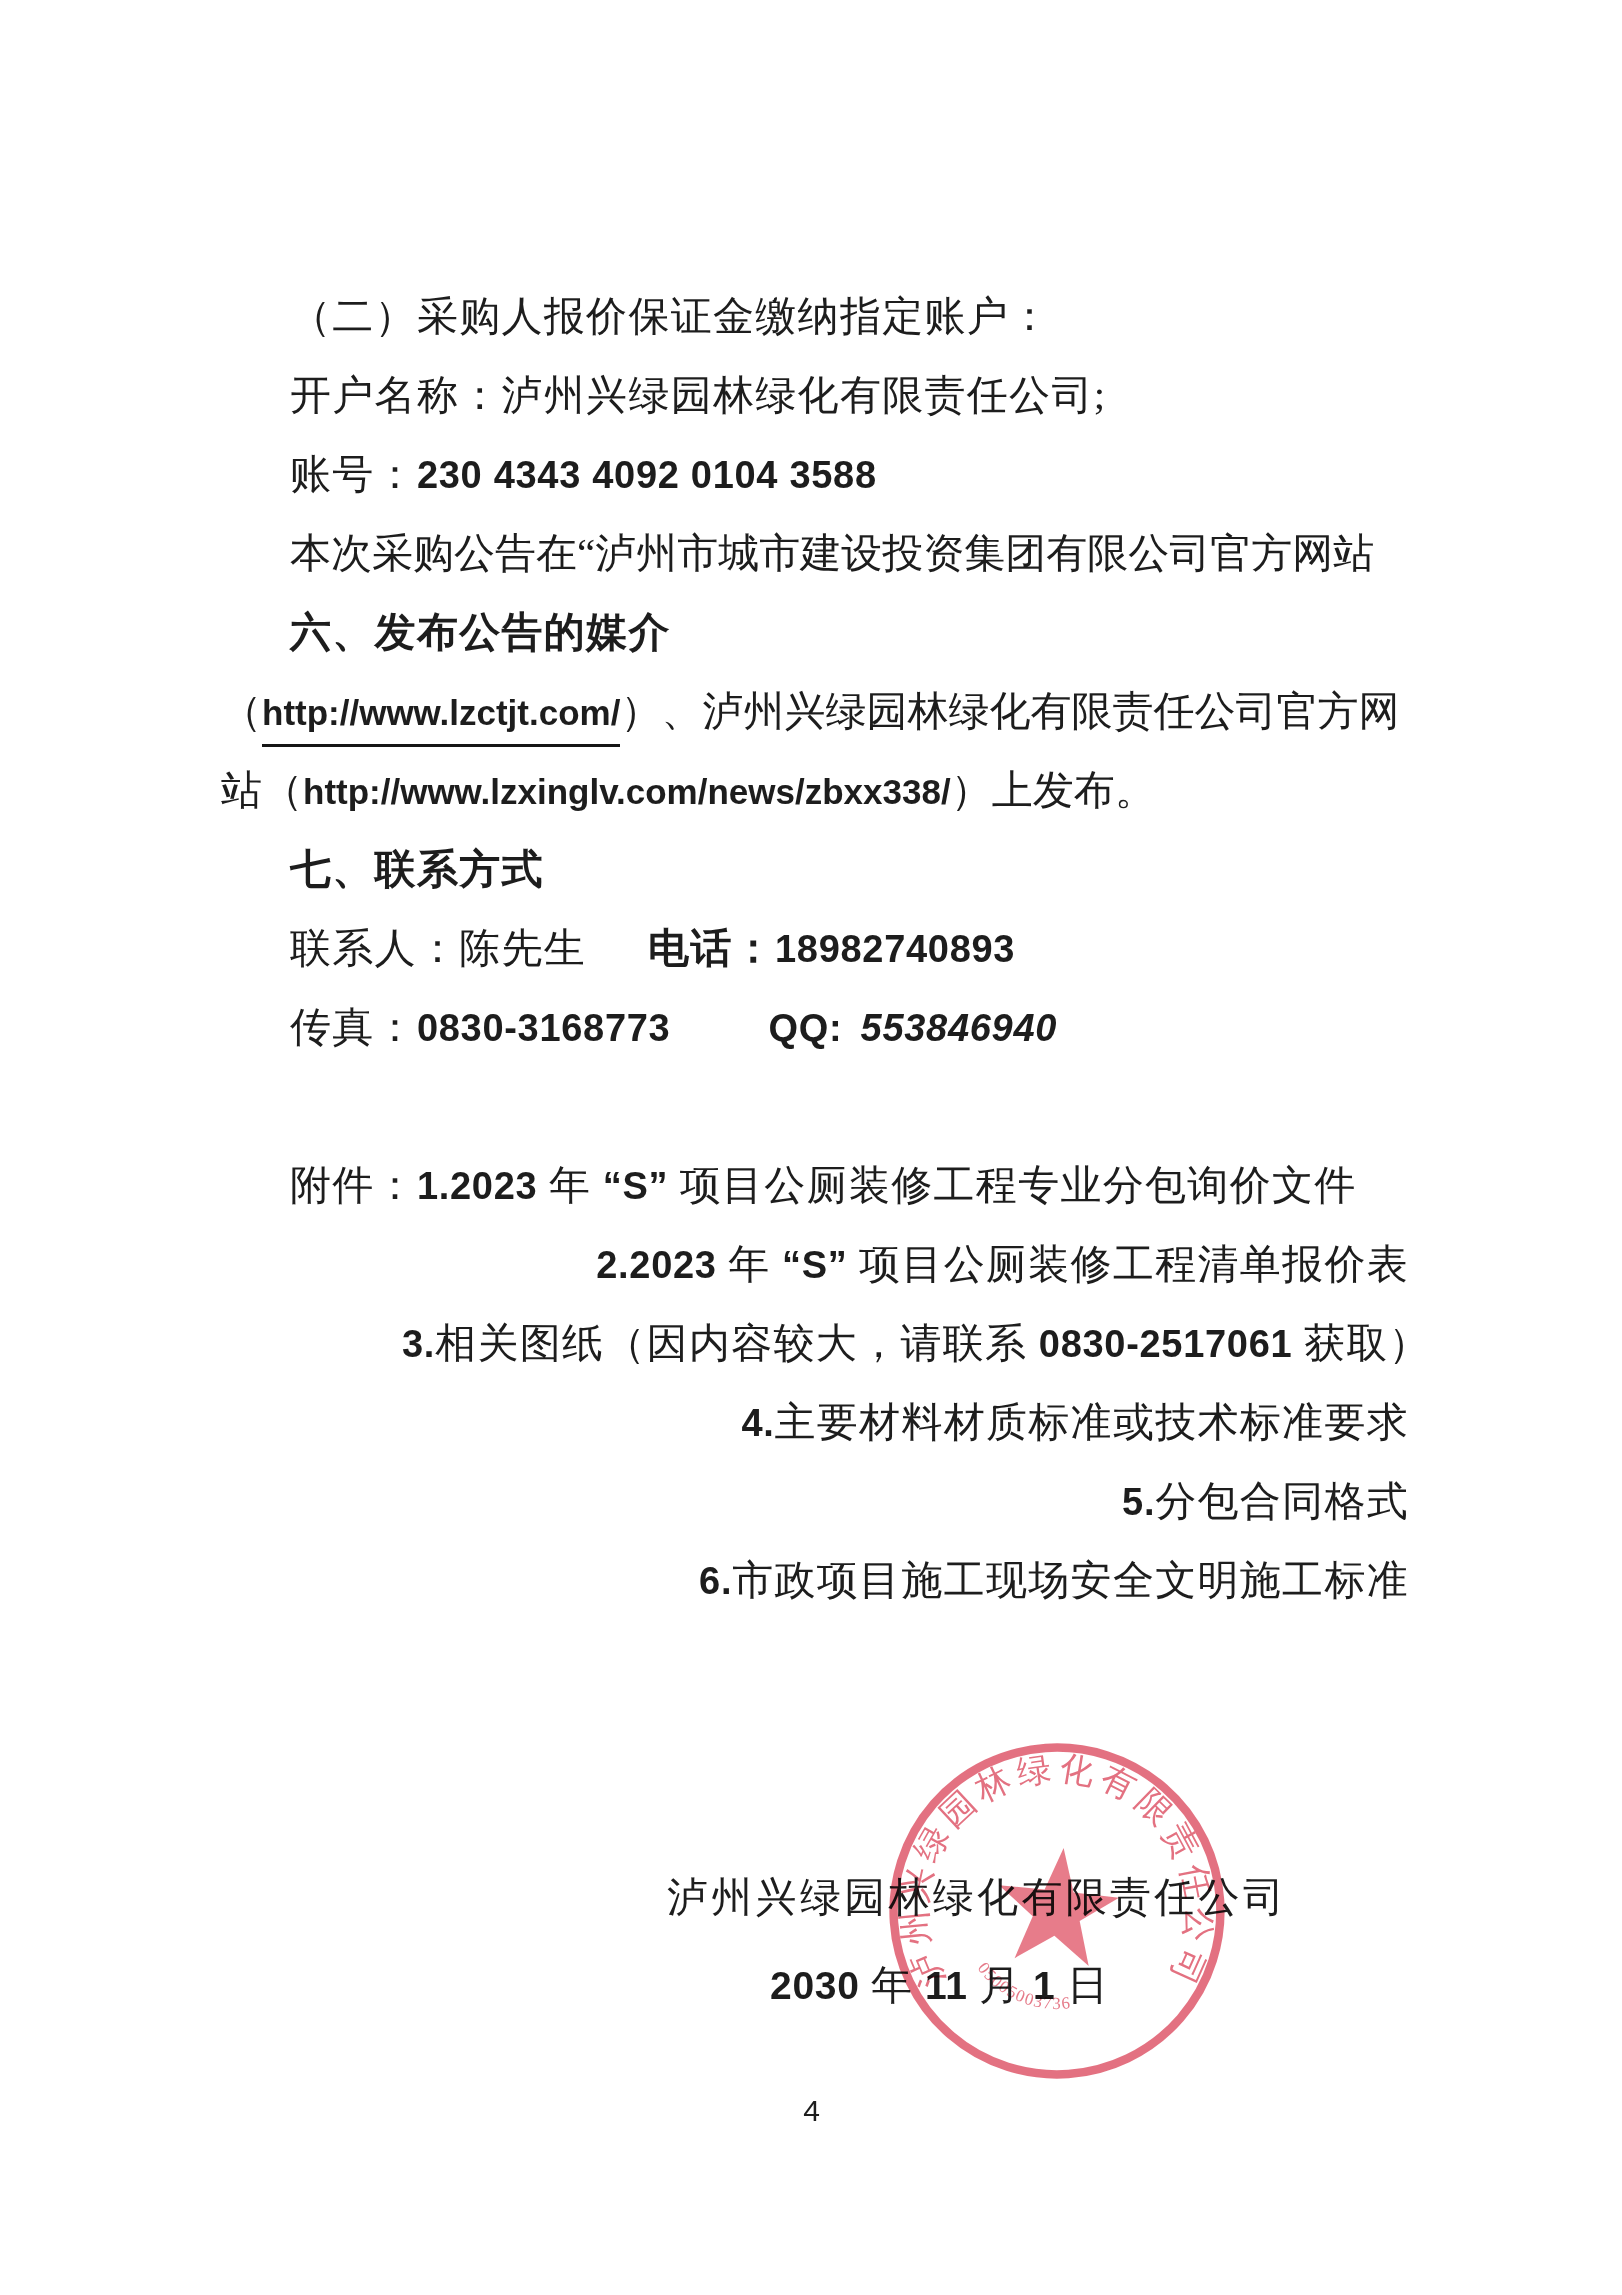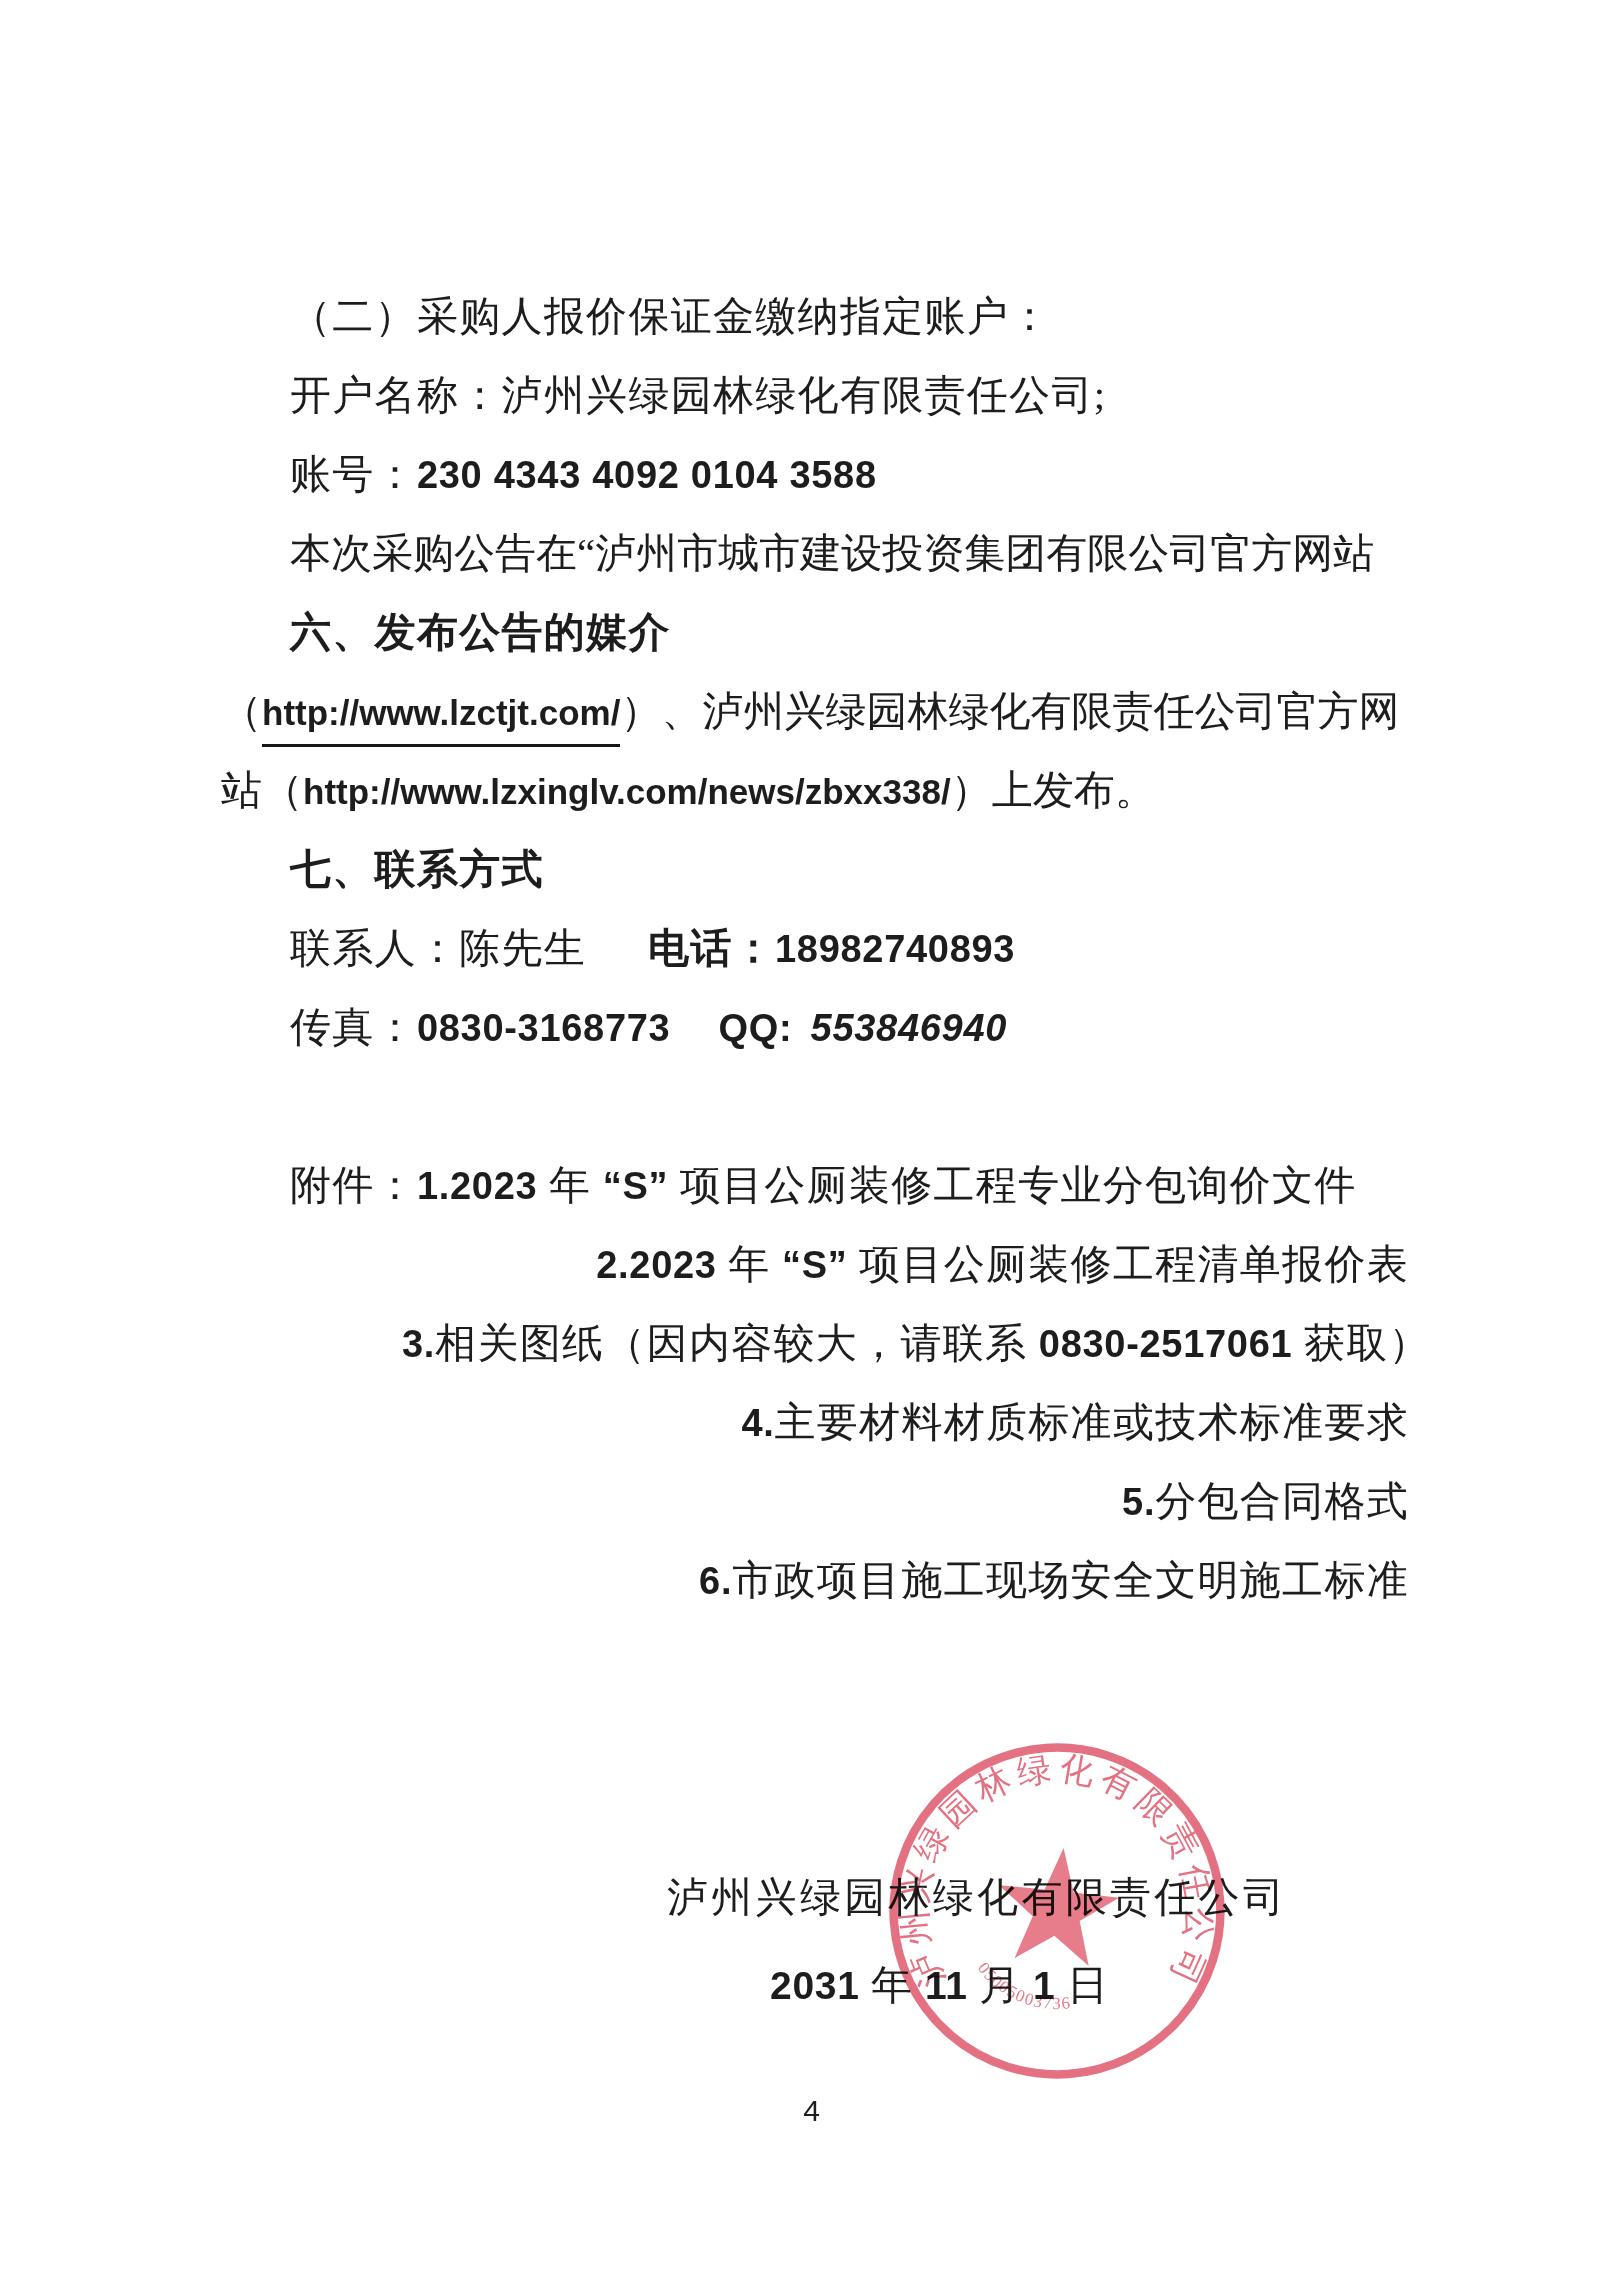--- a/index.html
+++ b/index.html
@@ -27,21 +27,21 @@
   .num{
     font-family:"Liberation Sans",sans-serif;
     font-weight:700;font-size:38px;letter-spacing:0.7px;
   }
   .url{
     font-family:"Liberation Sans",sans-serif;
     font-weight:600;font-size:35px;letter-spacing:0;
   }
   .u{border-bottom:3.9px solid #161616;padding-bottom:12px;}
   .sp-phone{margin-left:62px;font-weight:bold;}
-  .sp-qq{margin-left:48px;}
+  .sp-qq{margin-left:98px;}
   .sig-company{
     position:absolute;left:667px;top:1870px;
     font-size:41px;letter-spacing:3.3px;white-space:nowrap;z-index:2;
   }
   .sig-date{
     position:absolute;left:770px;top:1958px;
     font-size:41px;letter-spacing:1.3px;white-space:nowrap;z-index:2;
   }
   .sig-date .num{font-size:39px;}
   .page-num{
@@ -117,21 +117,21 @@
 
   <div class="line hang">
     <span class="num">6.</span><span>市政项目施工现场安全文明施工标准</span>
   </div>
 
 </div>
 
 <div class="sig-company">泸州兴绿园林绿化有限责任公司</div>
 
 <div class="sig-date">
-  <span class="num">2031</span><span> 年 </span><span class="num">11</span><span> 月 </span><span class="num">1</span><span> 日</span>
+  <span class="num">2030</span><span> 年 </span><span class="num">11</span><span> 月 </span><span class="num">1</span><span> 日</span>
 </div>
 
 <div class="page-num">4</div>
 
 <svg class="seal" viewBox="0 0 560 560" xmlns="http://www.w3.org/2000/svg">
   <g transform="rotate(-4 280 280)">
     <circle cx="280" cy="280" r="250" fill="none" stroke="#dc4a5e" stroke-width="13" opacity="0.85"></circle>
     <polygon transform="rotate(10 280 280)" points="280,183 302.3,249.3 372.3,250 316.1,291.7 337,358.5 280,318 223,358.5 243.9,291.7 187.7,250 257.7,249.3" fill="#e1586a" opacity="0.85"></polygon>
     <path id="sealNamePath" d="M 106.8,380 A 200,200 0 1 1 421.4,421.4" fill="none"></path>
     <path id="sealNumPath" d="M 150.1,355 A 150,150 0 0 0 306,427.7" fill="none"></path>

